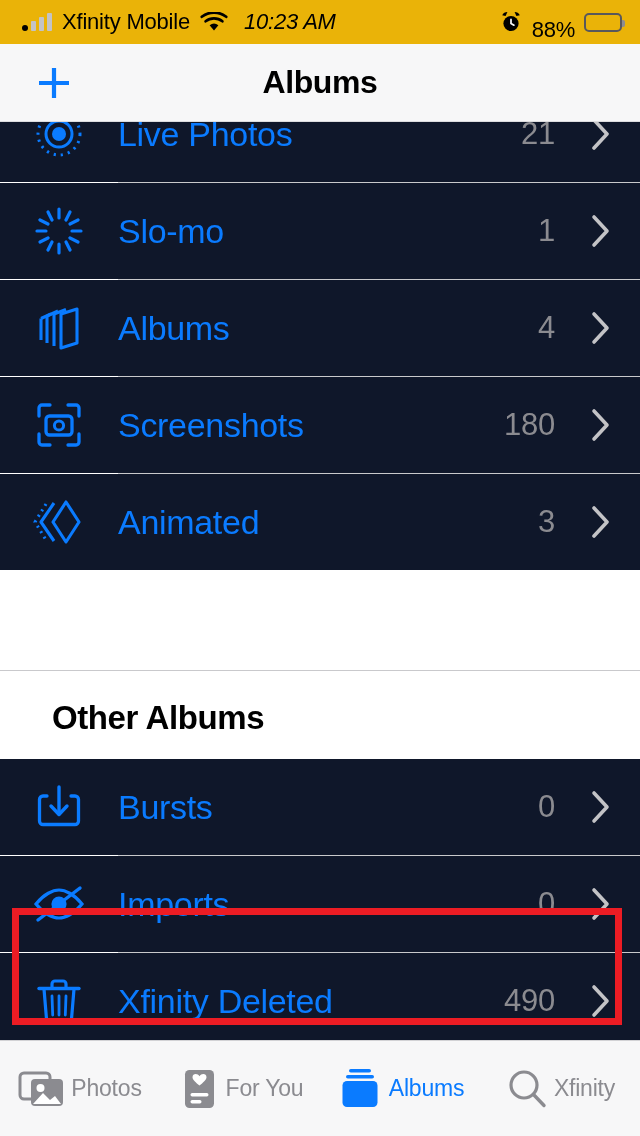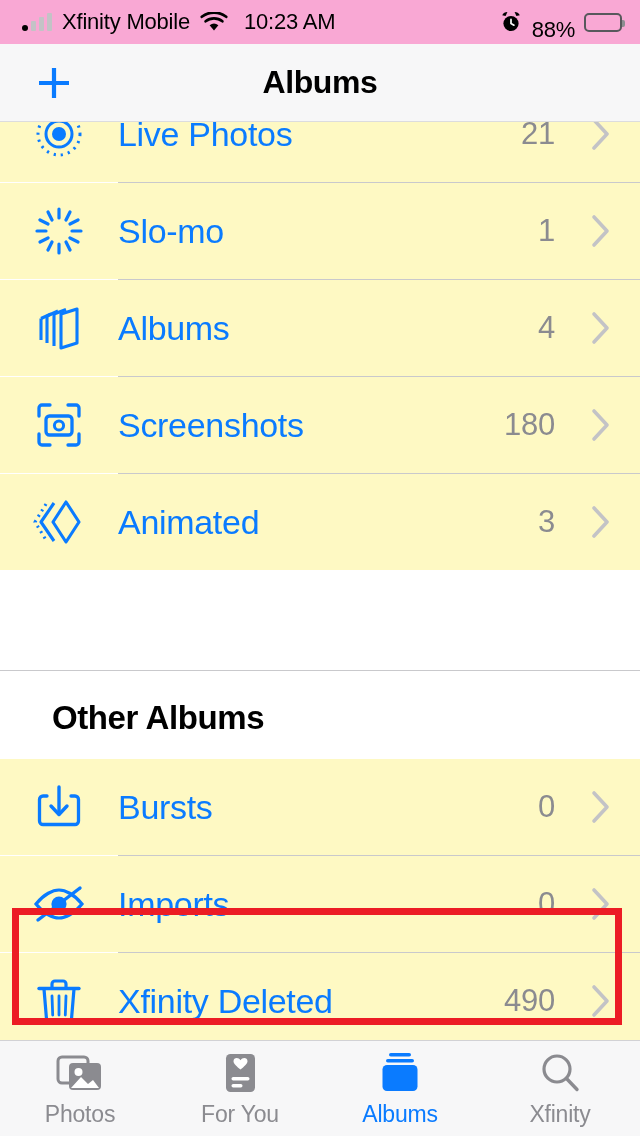--- a/index.html
+++ b/index.html
@@ -15,21 +15,21 @@
     position: relative;
     -webkit-font-smoothing: antialiased;
   }
 
   
   .status-bar {
     position: absolute;
     top: 0; left: 0;
     width: 640px;
     height: 44px;
-    background: #f9a8d4;
+    background: #eab308;
     display: flex;
     align-items: center;
     box-sizing: border-box;
     padding: 0 18px 0 22px;
     z-index: 30;
   }
   .status-left {
     display: flex;
     align-items: center;
     gap: 10px;
@@ -55,20 +55,21 @@
     color: #000;
     letter-spacing: -0.2px;
   }
   .status-time {
     font-size: 22px;
     color: #000;
     font-weight: 500;
     letter-spacing: -0.2px;
     position: absolute;
     left: 244px;
+    font-style: italic;
   }
   .status-right {
     margin-left: auto;
     display: flex;
     align-items: center;
     gap: 9px;
   }
   .battery-pct {
     font-size: 22px;
     color: #000;
@@ -145,21 +146,21 @@
     position: relative;
     margin-top: -36px;
   }
 
   .row {
     position: relative;
     height: 96px;
     display: flex;
     align-items: center;
     cursor: pointer;
-    background: #fef9c3;
+    background: #0f172a;
   }
   .row .icon-cell {
     width: 118px;
     min-width: 118px;
     display: flex;
     align-items: center;
     justify-content: center;
   }
   .row .label {
     font-size: 34px;
@@ -224,21 +225,20 @@
     height: 96px;
     background: #f7f7f8;
     border-top: 1px solid #d2d2d5;
     box-sizing: border-box;
     display: flex;
     z-index: 28;
   }
   .tab {
     flex: 1;
     display: flex;
-    flex-direction: column;
     align-items: center;
     justify-content: center;
     gap: 5px;
     cursor: pointer;
   }
   .tab .tab-ico {
     height: 46px;
     display: flex;
     align-items: center;
     justify-content: center;

